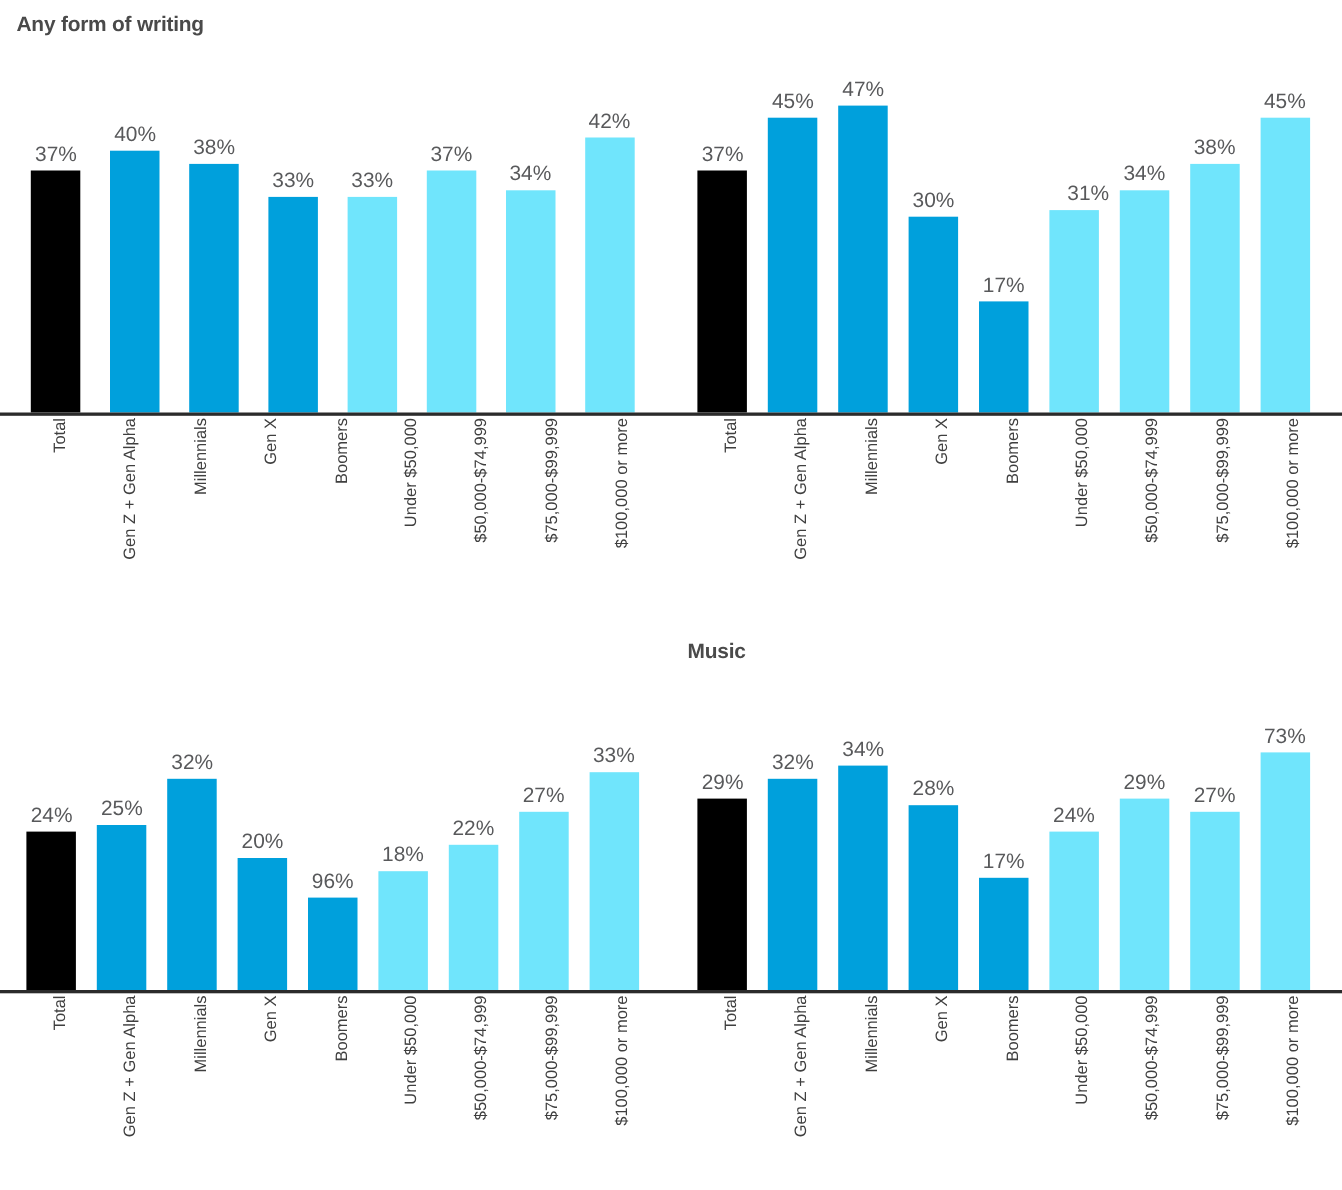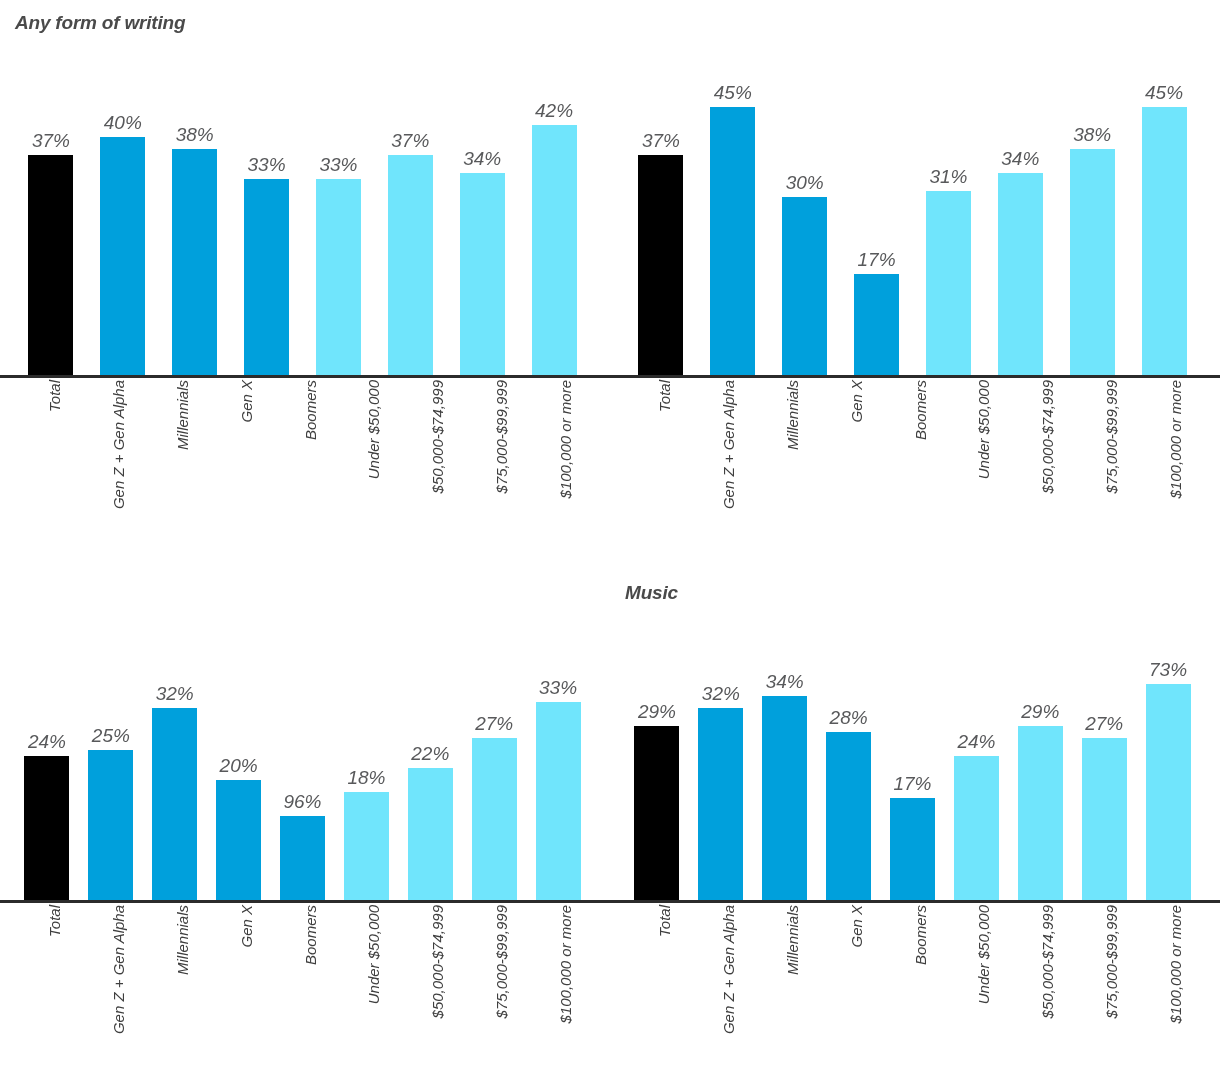--- a/index.html
+++ b/index.html
@@ -10,21 +10,20 @@
   body {
     width: 1220px; height: 1082px;
     font-family: "Liberation Sans", sans-serif;
     overflow: hidden;
   }
   .grid {
     width: 1220px; height: 1082px;
     display: grid;
     grid-template-columns: 610px 610px;
     grid-template-rows: 570px 512px;
-    font-style: italic;
   }
   .panel {
     position: relative;
     padding-left: 15px;
   }
   .panel-title {
     font-size: 19px;
     font-weight: bold;
     color: #4a4a4a;
     letter-spacing: -0.2px;
@@ -189,29 +188,33 @@
       <div class="bars">
           <div class="bar-slot">
             <div class="bar-label" style="bottom: calc(66.0714% + 3px);">37%</div>
             <div class="bar c-total" style="height: 66.0714%; background: rgb(0, 0, 0);"></div>
           </div>
           <div class="bar-slot">
             <div class="bar-label" style="bottom: calc(80.3571% + 3px);">45%</div>
             <div class="bar c-dark" style="height: 80.3571%; background: rgb(0, 160, 220);"></div>
           </div>
           <div class="bar-slot">
+            <div class="bar-label" style="bottom: calc(83.9286% + 3px);">47%</div>
+            <div class="bar c-dark" style="height: 83.9286%; background: rgb(0, 160, 220);"></div>
+          </div>
+          <div class="bar-slot">
             <div class="bar-label" style="bottom: calc(53.5714% + 3px); margin-top: 38px;">30%</div>
             <div class="bar c-dark" style="height: 53.5714%; background: rgb(0, 160, 220);"></div>
           </div>
           <div class="bar-slot">
             <div class="bar-label" style="bottom: calc(30.3571% + 3px);">17%</div>
             <div class="bar c-dark" style="height: 30.3571%; background: rgb(0, 160, 220);"></div>
           </div>
           <div class="bar-slot">
-            <div class="bar-label" style="bottom: calc(55.3571% + 3px);">31%</div>
+            <div class="bar-label" style="bottom: calc(55.3571% + 3px); text-align: right;">31%</div>
             <div class="bar c-light" style="height: 55.3571%; background: rgb(112, 229, 252);"></div>
           </div>
           <div class="bar-slot">
             <div class="bar-label" style="bottom: calc(60.7143% + 3px);">34%</div>
             <div class="bar c-light" style="height: 60.7143%; background: rgb(112, 229, 252);"></div>
           </div>
           <div class="bar-slot">
             <div class="bar-label" style="bottom: calc(67.8571% + 3px);">38%</div>
             <div class="bar c-light" style="height: 67.8571%; background: rgb(112, 229, 252);"></div>
           </div>

